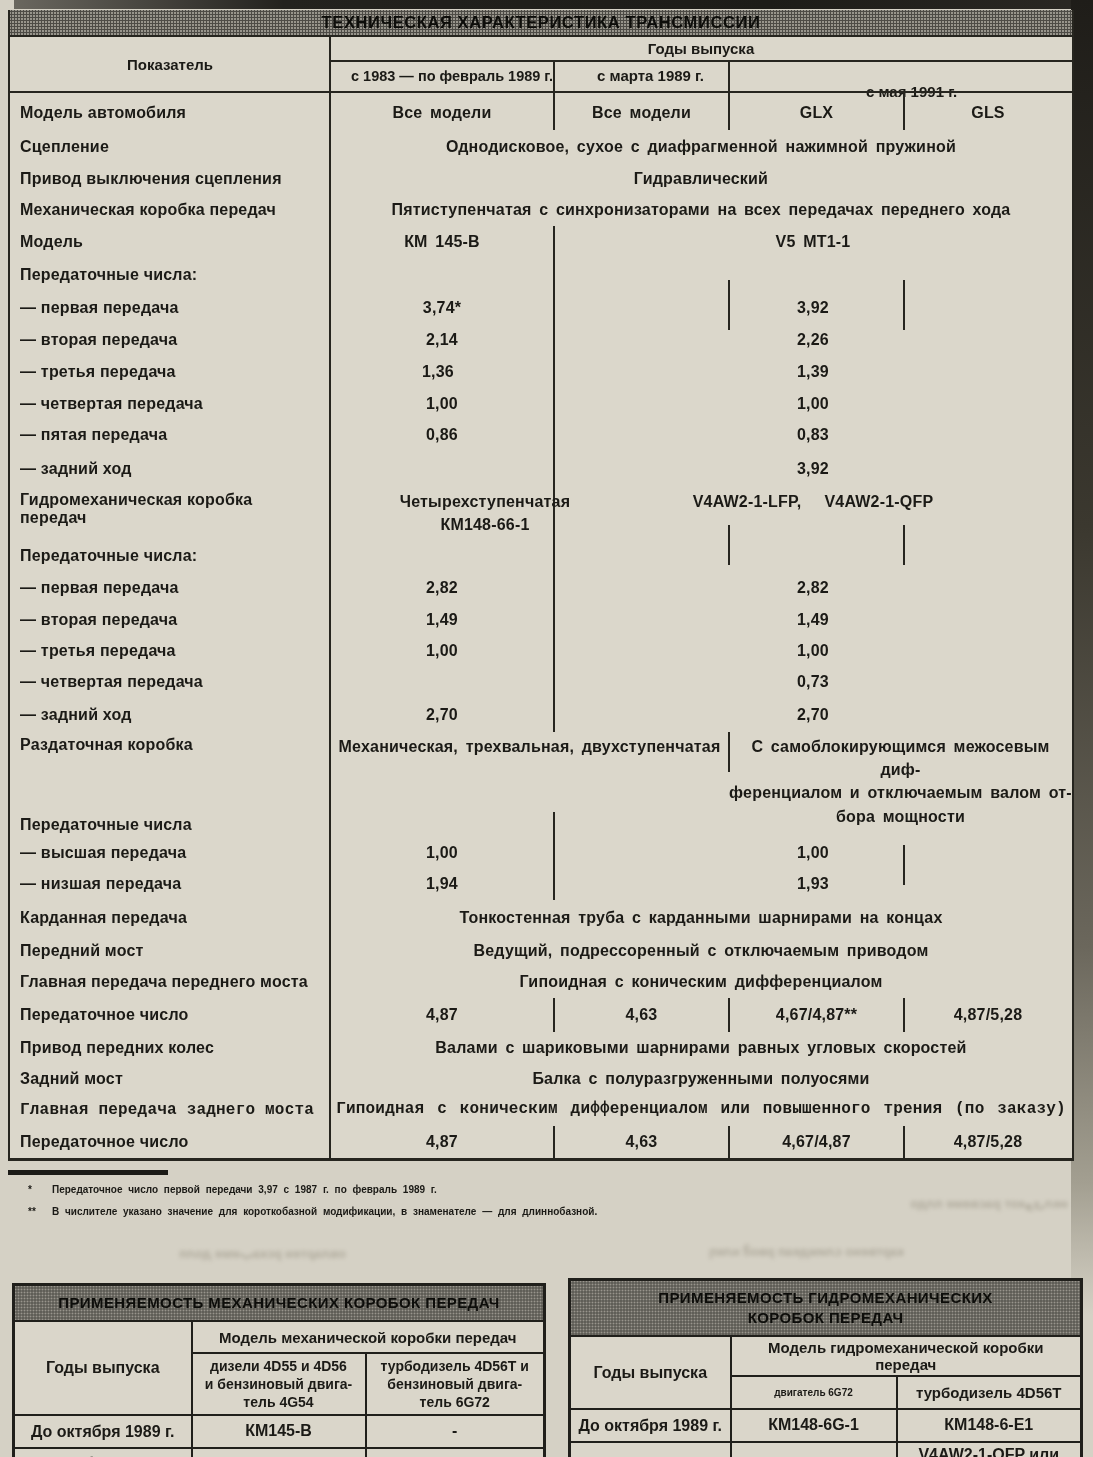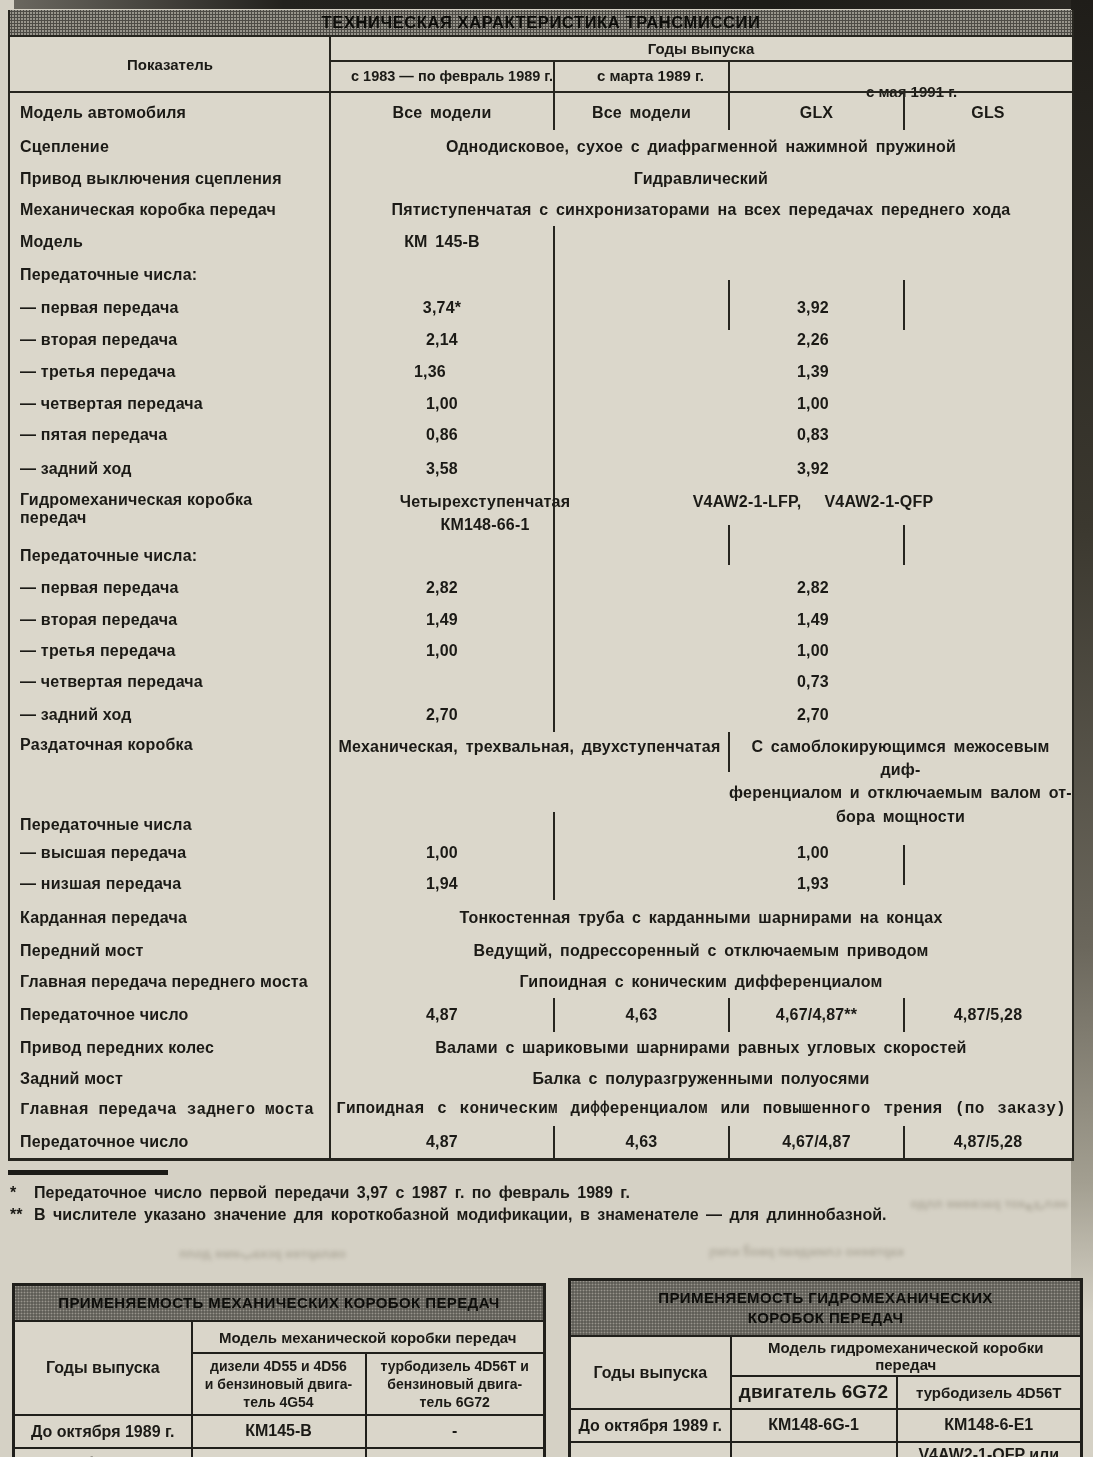--- a/index.html
+++ b/index.html
@@ -40,21 +40,21 @@
   .rlabel{position:absolute;left:10px;top:0;bottom:0;width:300px;
     display:flex;align-items:center;font-weight:bold;font-size:16px;letter-spacing:.2px;}
   .trow.ltop .rlabel{align-items:flex-start;padding-top:4px;}
   .rcell{position:absolute;top:0;bottom:0;display:flex;align-items:center;justify-content:center;
     text-align:center;font-weight:bold;font-size:16px;white-space:pre-wrap;line-height:1.45;
     word-spacing:3px;letter-spacing:.2px;}
   .rcell.vtop{align-items:flex-start;padding-top:3px;}
 
   
   .foot-rule{position:absolute;left:8px;top:1170px;width:160px;height:5px;background:#1c1b17;}
-  .footnote{position:absolute;left:10px;width:900px;font-weight:bold;font-size:16px;
+  .footnote{position:absolute;left:28px;width:900px;font-weight:bold;font-size:10px;
     word-spacing:3px;}
   .footnote .marker{display:inline-block;width:24px;}
 
   
   table.apptab{position:absolute;border-collapse:collapse;table-layout:fixed;
     background:#dad6ca;border:3px solid #201f1b;}
   table.apptab td,table.apptab th{border:2px solid #201f1b;text-align:center;
     vertical-align:middle;padding:2px 4px;font-weight:bold;}
   th.bar{font-size:15px;letter-spacing:.4px;color:#0d0d0a;line-height:1.35;}
   .apptab .subhdr{font-size:15px;}
@@ -142,52 +142,52 @@
           <div class="rlabel">Привод выключения сцепления</div>
           <div class="rcell" style="left: 320px; width: 742px;">Гидравлический</div>
         </div>
         <div class="trow" style="height: 32px;">
           <div class="rlabel">Механическая коробка передач</div>
           <div class="rcell" style="left: 320px; width: 742px;">Пятиступенчатая с синхронизаторами на всех передачах переднего хода</div>
         </div>
         <div class="trow" style="height: 32px;">
           <div class="rlabel">Модель</div>
           <div class="rcell" style="left: 320px; width: 224px;">КМ 145-В</div>
+          <div class="rcell" style="left: 544px; width: 518px;">V5 МТ1-1</div>
         </div>
         <div class="trow" style="height: 34px;">
           <div class="rlabel">Передаточные числа:</div>
         </div>
         <div class="trow" style="height: 32px;">
           <div class="rlabel">— первая передача</div>
           <div class="rcell" style="left: 320px; width: 224px;">3,74*</div>
           <div class="rcell" style="left: 544px; width: 518px;">3,92</div>
         </div>
         <div class="trow" style="height: 32px;">
           <div class="rlabel">— вторая передача</div>
           <div class="rcell" style="left: 320px; width: 224px;">2,14</div>
           <div class="rcell" style="left: 544px; width: 518px;">2,26</div>
         </div>
         <div class="trow" style="height: 32px;">
           <div class="rlabel">— третья передача</div>
-          <div class="rcell" style="left: 308px; width: 224px;">1,36</div>
+          <div class="rcell" style="left: 316px; width: 224px;">1,36</div>
           <div class="rcell" style="left: 544px; width: 518px;">1,39</div>
         </div>
         <div class="trow" style="height: 31px;">
           <div class="rlabel">— четвертая передача</div>
           <div class="rcell" style="left: 320px; width: 224px;">1,00</div>
           <div class="rcell" style="left: 544px; width: 518px;">1,00</div>
         </div>
         <div class="trow" style="height: 32px;">
           <div class="rlabel">— пятая передача</div>
           <div class="rcell" style="left: 320px; width: 224px;">0,86</div>
           <div class="rcell" style="left: 544px; width: 518px;">0,83</div>
         </div>
         <div class="trow" style="height: 36px;">
           <div class="rlabel">— задний ход</div>
-          <div class="rcell" style="left: 320px; width: 224px;">3,58</div>
           <div class="rcell" style="left: 544px; width: 518px;">3,92</div>
         </div>
         <div class="trow ltop" style="height: 53px;">
           <div class="rlabel">Гидромеханическая коробка передач</div>
           <div class="rcell vtop" style="left: 320px; width: 224px; margin-left: 43px;">Четырехступенчатая
 КМ148-66-1</div>
           <div class="rcell vtop" style="left: 544px; width: 518px;">V4AW2-1-LFP,   V4AW2-1-QFP</div>
         </div>
         <div class="trow" style="height: 32px;">
           <div class="rlabel">Передаточные числа:</div>
@@ -329,21 +329,21 @@
     <tbody>
         <tr>
           <th class="bar halftone" colspan="3" style="height:50px;white-space:pre-line;">ПРИМЕНЯЕМОСТЬ ГИДРОМЕХАНИЧЕСКИХ
 КОРОБОК ПЕРЕДАЧ</th>
         </tr>
     <tr>
       <td class="years" rowspan="2">Годы выпуска</td>
       <td class="subhdr" colspan="2" style="height:26px;">Модель гидромеханической коробки передач</td>
     </tr>
     <tr>
-      <td class="colhdr" style="height:27px;font-size:19px;">двигатель 6G72</td>
+      <td class="colhdr" style="height:27px;font-size:10px;">двигатель 6G72</td>
       <td class="colhdr" style="font-size:15px;">турбодизель 4D56T</td>
     </tr>
     <tr style="height:33px;">
       <td class="years">До октября 1989 г.</td>
       <td class="cell">КМ148-6G-1</td>
       <td class="cell">КМ148-6-Е1</td>
     </tr>
     <tr style="height:46px;">
       <td class="years">С ноября 1989 г.</td>
       <td class="cell">V4AW2-1-LFP</td>

